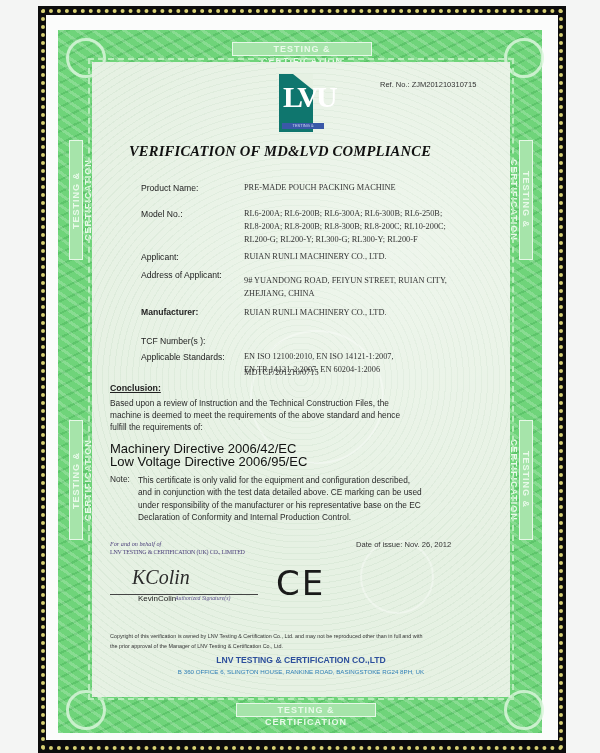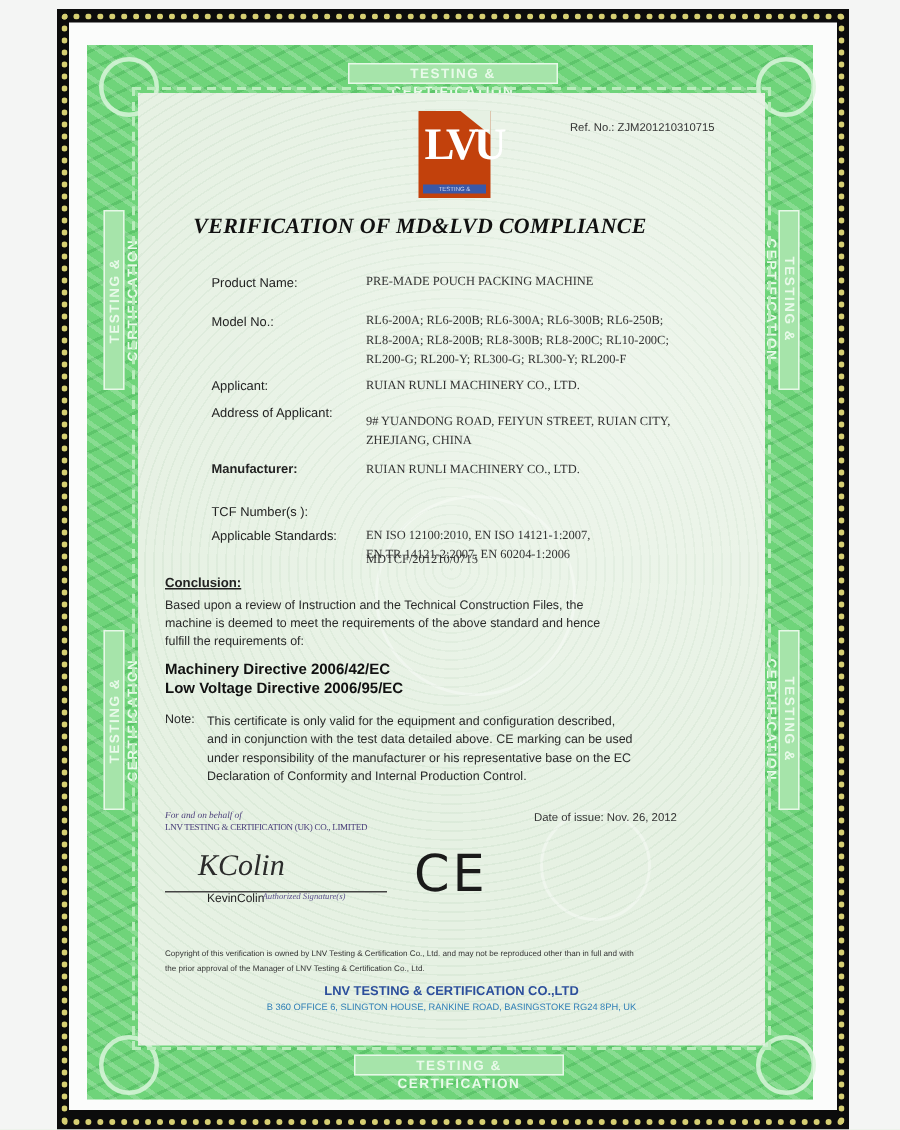--- a/index.html
+++ b/index.html
@@ -14,33 +14,33 @@
   .green-inner-edge { position:absolute; left:88px; top:58px; width:426px; height:642px; border:2px dashed #b9ecbc; box-sizing:border-box; }
   .content { position:absolute; left:92px; top:62px; width:418px; height:635px; background:#e6f1e3;
              background-image: radial-gradient(circle at 70% 30%, rgba(255,255,255,0.35), rgba(255,255,255,0) 60%),
                                repeating-radial-gradient(circle at 50% 50%, rgba(190,215,190,0.25) 0 1px, rgba(0,0,0,0) 1px 6px); }
   .corner { position:absolute; width:34px; height:34px; border:3px solid #d9f5db; border-radius:50%; opacity:0.85; }
   .banner { position:absolute; background:#a6e4aa; border:1px solid #e6f8e7; color:#e9faea; font-weight:bold; font-size:9px;
             letter-spacing:1px; text-align:center; box-sizing:border-box; }
   .banner-h { height:14px; line-height:12px; }
   .banner-v { width:14px; writing-mode:vertical-rl; line-height:12px; }
   .banner-v.left { transform:rotate(180deg); }
-  .logo { position:absolute; left:279px; top:74px; width:48px; height:58px; background:#c2410c; }
+  .logo { position:absolute; left:279px; top:74px; width:34px; height:58px; background:#0f766e; }
   .logo .letters { position:absolute; left:4px; top:3px; font-family:"Liberation Serif", serif; font-weight:bold; color:#fff;
                    font-size:30px; letter-spacing:-3px; line-height:40px; }
   .logo .wedge { position:absolute; right:0; top:0; width:0; height:0; border-top:16px solid #e6f1e3; border-left:20px solid transparent; }
   .logo .tiny { position:absolute; left:3px; bottom:3px; width:42px; height:6px; background:#3a58a8; color:#cfd8f0; font-size:4px; line-height:6px; text-align:center; overflow:hidden; }
   .ref { position:absolute; left:380px; top:80px; font-size:7.5px; color:#333; }
   .title { position:absolute; left:92px; width:376px; top:143px; text-align:center; font-family:"Liberation Serif", serif;
            font-style:italic; font-weight:bold; font-size:14.6px; color:#111; letter-spacing:0.2px; }
   .field-label { position:absolute; left:109px; font-size:8.6px; color:#222;padding-left:32px; }
   .field-value { position:absolute; left:244px; font-family:"Liberation Serif", serif; font-size:8.3px; color:#333; line-height:13px; white-space:pre; }
   .conclusion-head { position:absolute; left:110px; top:383px; font-size:8.8px; font-weight:bold; text-decoration:underline; color:#222; }
   .para { position:absolute; left:110px; font-size:8.3px; color:#2a2a2a; line-height:12px; white-space:pre; }
-  .directive { position:absolute; left:110px; font-size:10px; font-weight:bold; color:#111; }
+  .directive { position:absolute; left:110px; font-size:13px; font-weight:normal; color:#111; }
   .note-label { position:absolute; left:110px; top:474px; font-size:8.3px; color:#2a2a2a; }
   .note-body { position:absolute; left:138px; top:474px; font-size:8.3px; color:#2a2a2a; line-height:12.3px; white-space:pre; }
   .stamp1 { position:absolute; left:110px; top:540px; font-family:"Liberation Serif", serif; font-style:italic; font-size:6.2px; color:#4a3e7a; }
   .stamp2 { position:absolute; left:110px; top:549px; font-family:"Liberation Serif", serif; font-size:6px; color:#4a3e7a; letter-spacing:-0.2px; }
   .sig { position:absolute; left:132px; top:566px; font-family:"Liberation Serif", serif; font-style:italic; font-size:20px; color:#2b2b2b; }
   .sig-line { position:absolute; left:110px; top:594px; width:148px; height:1px; background:#444; }
   .signer { position:absolute; left:110px; top:594px; font-size:8px; color:#222;padding-left:28px; }
   .sig-role { position:absolute; left:175px; top:595px; font-family:"Liberation Serif", serif; font-style:italic; font-size:5.8px; color:#5a4e8a; }
   .date { position:absolute; left:356px; top:540px; font-size:7.6px; color:#333; }
   .ce { position:absolute; left:276px; top:563px; font-size:34px; color:#1a1a1a; letter-spacing:2px; line-height:40px; font-family:"DejaVu Sans", sans-serif; }

